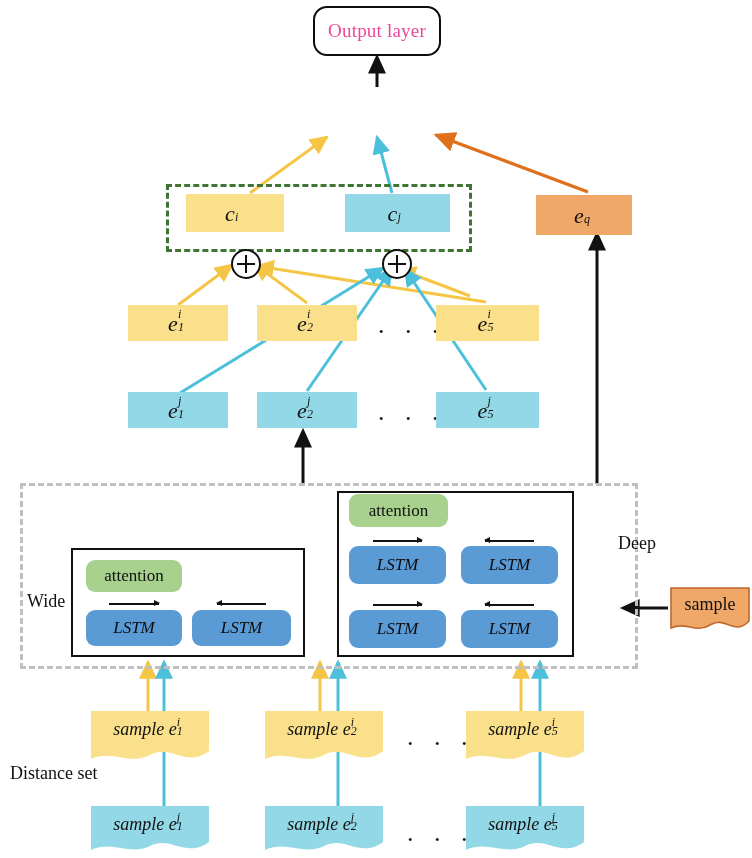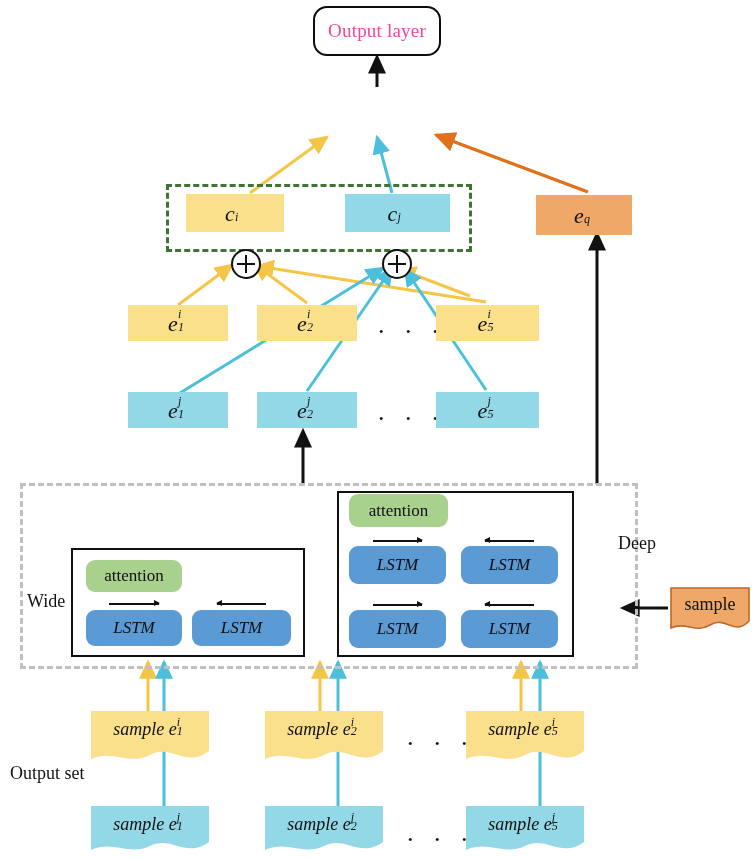--- a/index.html
+++ b/index.html
@@ -219,21 +219,21 @@
     <span class="inner"><span class="bar"></span><span>LSTM</span></span>
   </div>
 
   <div class="doc" style="left:668px;top:585px;width:84px;height:50px;">
     <svg viewBox="0 0 84 50" width="84" height="50">
       <path d="M3,3 H81 V36 C66,52 58,30 42,40 C27,49 18,36 3,43 Z" fill="#f0a868" stroke="#c0672a" stroke-width="1.6"></path>
     </svg>
     <div class="txt" style="top:9px;font-style:normal;">sample</div>
   </div>
 
-  <div class="sidelabel" style="left:10px;top:763px;">Output set</div>
+  <div class="sidelabel" style="left:10px;top:763px;">Distance set</div>
 
   <div class="doc" style="left:91px;top:711px;width:118px;height:56px;">
     <svg viewBox="0 0 118 56" width="118" height="56">
       <path d="M0,0 H118 V40 C95,58 80,32 59,44 C38,55 22,38 0,48 Z" fill="#fbe08c"></path>
     </svg>
     <div class="txt small">
       <span>sample</span>
       <span class="mv" style="font-size:18px;"><span>e</span><span class="stack"><sup>i</sup><sub>1</sub></span></span>
     </div>
   </div>

